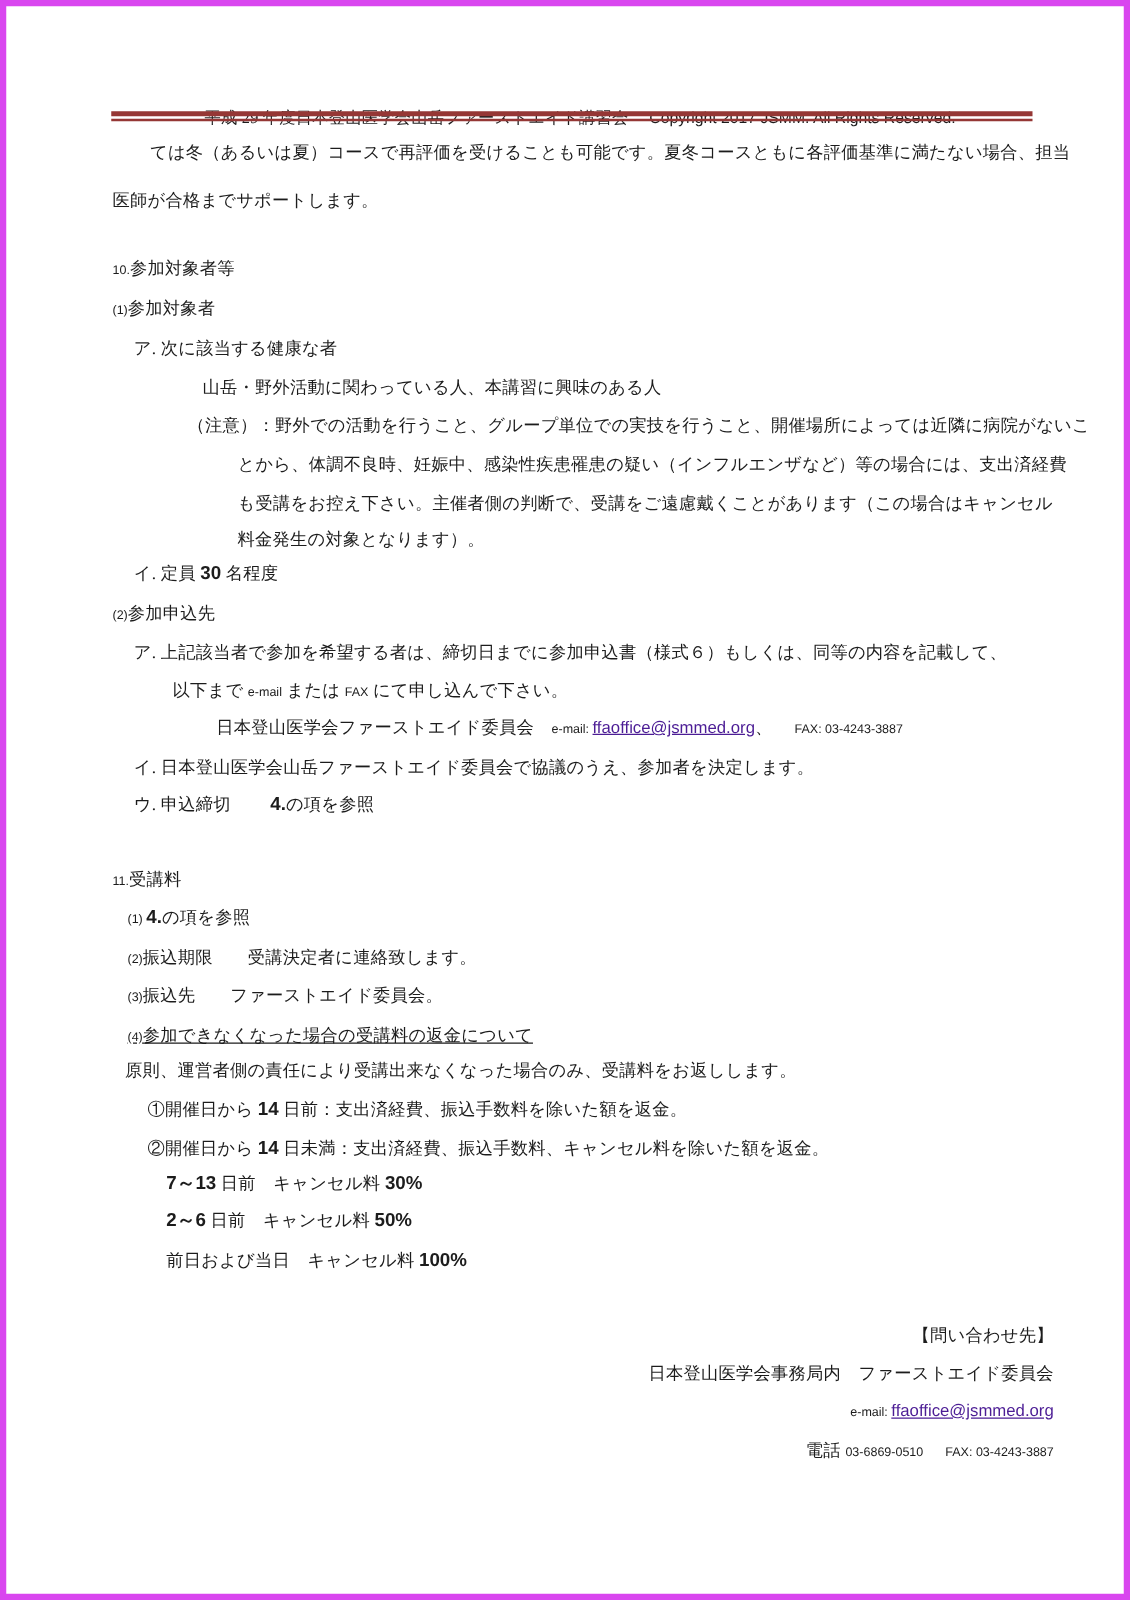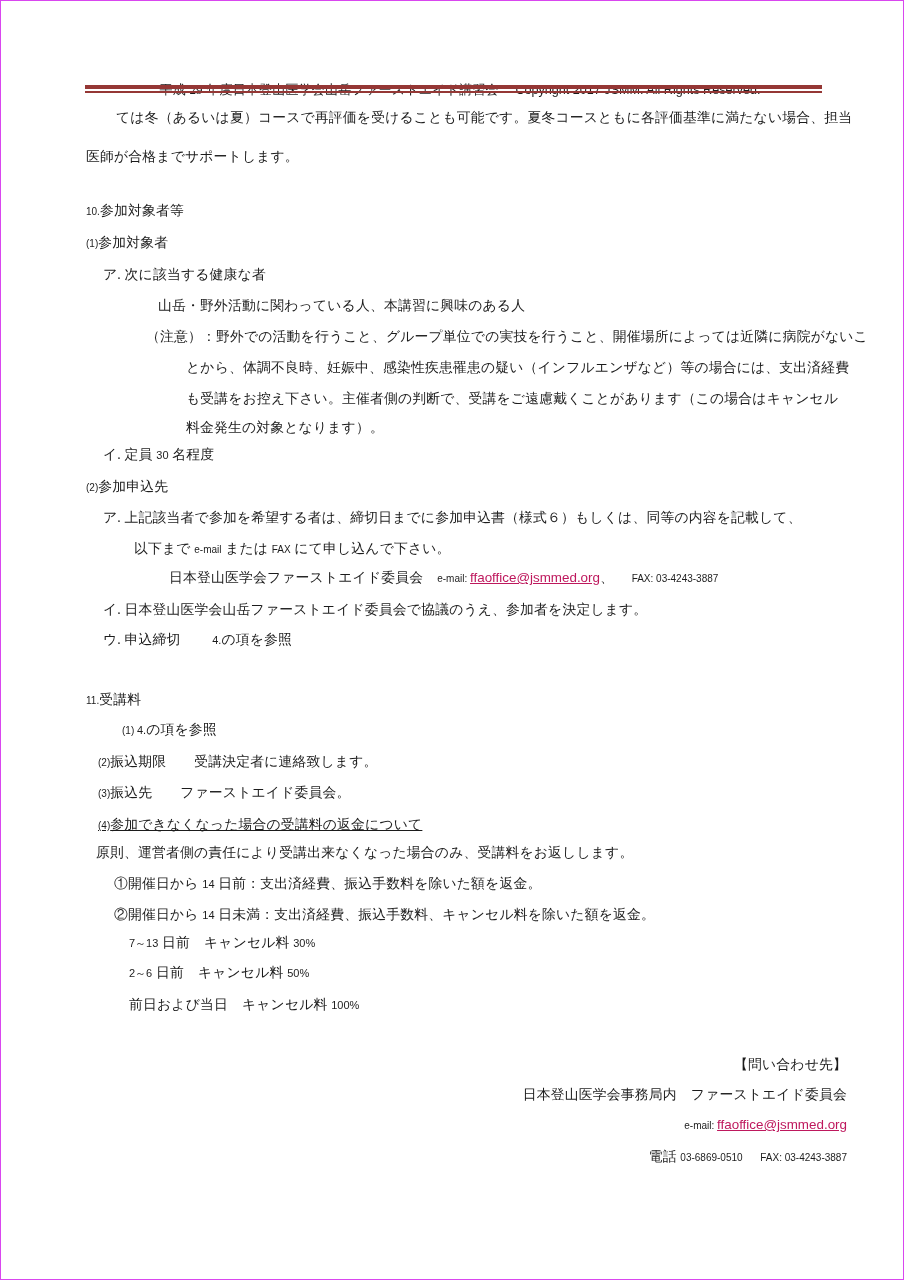--- a/index.html
+++ b/index.html
@@ -4,21 +4,21 @@
 <style>
   html, body { margin: 0; padding: 0; background: #ffffff; }
   .page {
     position: relative;
     width: 904px;
     height: 1280px;
     background: #ffffff;
     color: #1c1c1c;
     font-family: "Liberation Serif", serif;
     overflow: hidden;
-    border: 1px solid #d946ef;
+    border: 5px solid #d946ef;
     box-sizing: border-box;
   }
   .doc-header {
     position: absolute;
     top: 62px;
     left: 84px;
     width: 737px;
     text-align: center;
     font-size: 13px;
     line-height: 18px;
@@ -37,22 +37,22 @@
     border-bottom: 2px solid #953735;
   }
   .line {
     position: absolute;
     font-size: 13.8px;
     line-height: 20px;
     white-space: pre;
   }
   .line .jp  { font-family: "Liberation Serif", serif; letter-spacing: 0.2px; }
   .line .lat { font-family: "Liberation Sans", sans-serif; font-size: 10px; letter-spacing: 0; }
-  .line .latb{ font-family: "Liberation Sans", sans-serif; font-size: 11px; font-weight: normal; letter-spacing: 0; }
-  .line .link{ font-family: "Liberation Sans", sans-serif; font-size: 13.4px; text-decoration: underline; color: #be185d; cursor: pointer; }
+  .line .latb{ font-family: "Liberation Sans", sans-serif; font-size: 15px; font-weight: bold; letter-spacing: 0; }
+  .line .link{ font-family: "Liberation Sans", sans-serif; font-size: 13.4px; text-decoration: underline; color: #4c1d95; cursor: pointer; }
 </style>
 </head>
 <body>
 
 <div class="page" style="color: rgb(28, 28, 28);">
   <div class="doc-header">
     <span class="jp">平成 29 年度日本登山医学会山岳ファーストエイド講習会</span><span class="jp">　 </span><span class="lat">Copyright 2017 JSMM. All Rights Reserved.</span>
   </div>
   <div class="header-rule" style="border-top-color: rgb(149, 55, 53); border-bottom-color: rgb(149, 55, 53);"></div>
   <div id="doc">
@@ -67,21 +67,21 @@
       <div class="line" style="top: 388px; left: 185px;"><span class="jp">も受講をお控え下さい。主催者側の判断で、受講をご遠慮戴くことがあります（この場合はキャンセル</span></div>
       <div class="line" style="top: 417px; left: 185px;"><span class="jp">料金発生の対象となります）。</span></div>
       <div class="line" style="top: 444px; left: 102px;"><span class="jp">イ. 定員 </span><span class="latb">30</span><span class="jp"> 名程度</span></div>
       <div class="line" style="top: 476px; left: 85px;"><span class="lat">(2)</span><span class="jp">参加申込先</span></div>
       <div class="line" style="top: 507px; left: 102px;"><span class="jp">ア. 上記該当者で参加を希望する者は、締切日までに参加申込書（様式６）もしくは、同等の内容を記載して、</span></div>
       <div class="line" style="top: 538px; left: 133px;"><span class="jp">以下まで </span><span class="lat">e-mail</span><span class="jp"> または </span><span class="lat">FAX</span><span class="jp"> にて申し込んで下さい。</span></div>
       <div class="line" style="top: 567px; left: 168px;"><span class="jp">日本登山医学会ファーストエイド委員会　</span><span class="lat">e-mail: </span><span class="link">ffaoffice@jsmmed.org</span><span class="jp">、　 </span><span class="lat">FAX: 03-4243-3887</span></div>
       <div class="line" style="top: 599px; left: 102px;"><span class="jp">イ. 日本登山医学会山岳ファーストエイド委員会で協議のうえ、参加者を決定します。</span></div>
       <div class="line" style="top: 629px; left: 102px;"><span class="jp">ウ. 申込締切　　 </span><span class="latb">4.</span><span class="jp">の項を参照</span></div>
       <div class="line" style="top: 689px; left: 85px;"><span class="lat">11.</span><span class="jp">受講料</span></div>
-      <div class="line" style="top: 719px; left: 97px; margin-left: 24px;"><span class="lat">(1) </span><span class="latb">4.</span><span class="jp">の項を参照</span></div>
+      <div class="line" style="top: 719px; left: 97px;"><span class="lat">(1) </span><span class="latb">4.</span><span class="jp">の項を参照</span></div>
       <div class="line" style="top: 751px; left: 97px;"><span class="lat">(2)</span><span class="jp">振込期限　　受講決定者に連絡致します。</span></div>
       <div class="line" style="top: 782px; left: 97px;"><span class="lat">(3)</span><span class="jp">振込先　　ファーストエイド委員会。</span></div>
       <div class="line" style="top: 814px; left: 97px; text-decoration: underline;"><span class="lat">(4)</span><span class="jp">参加できなくなった場合の受講料の返金について</span></div>
       <div class="line" style="top: 842px; left: 95px;"><span class="jp">原則、運営者側の責任により受講出来なくなった場合のみ、受講料をお返しします。</span></div>
       <div class="line" style="top: 873px; left: 113px;"><span class="jp">①開催日から </span><span class="latb">14</span><span class="jp"> 日前：支出済経費、振込手数料を除いた額を返金。</span></div>
       <div class="line" style="top: 904px; left: 113px;"><span class="jp">②開催日から </span><span class="latb">14</span><span class="jp"> 日未満：支出済経費、振込手数料、キャンセル料を除いた額を返金。</span></div>
       <div class="line" style="top: 932px; left: 128px;"><span class="latb">7～13</span><span class="jp"> 日前　キャンセル料 </span><span class="latb">30%</span></div>
       <div class="line" style="top: 962px; left: 128px;"><span class="latb">2～6</span><span class="jp"> 日前　キャンセル料 </span><span class="latb">50%</span></div>
       <div class="line" style="top: 994px; left: 128px;"><span class="jp">前日および当日　キャンセル料 </span><span class="latb">100%</span></div>
       <div class="line" style="top: 1054px; right: 56px;"><span class="jp">【問い合わせ先】</span></div>

